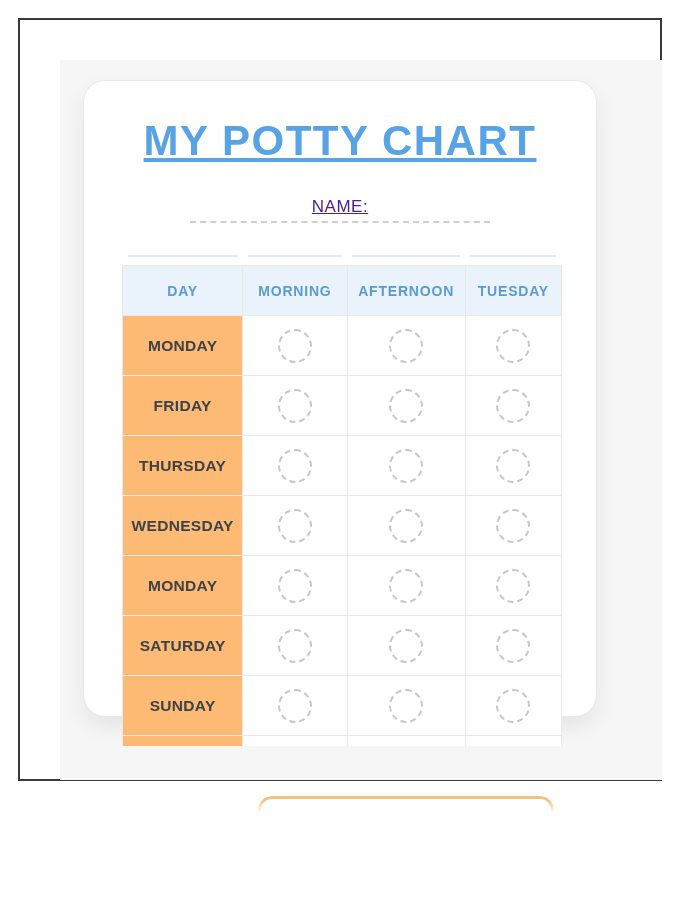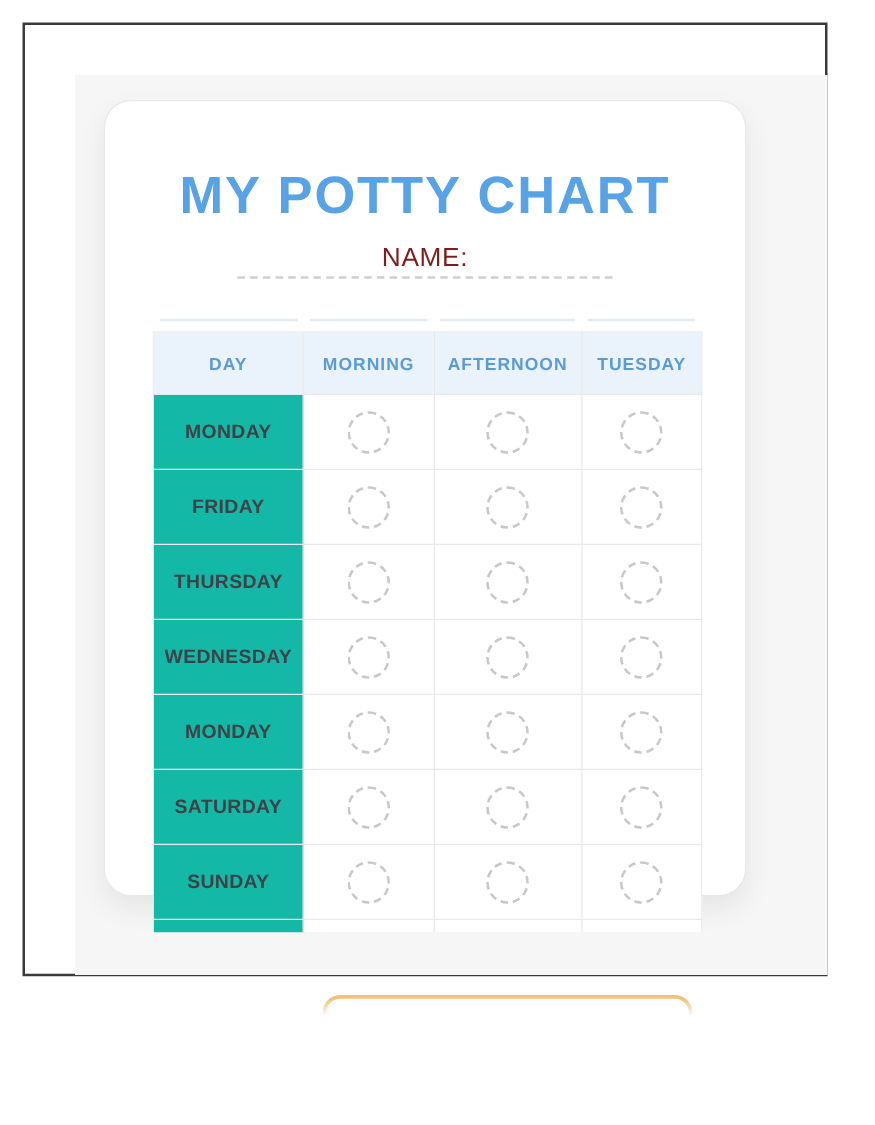--- a/index.html
+++ b/index.html
@@ -29,37 +29,38 @@
   .card {
     position: absolute; left: 83px; top: 80px;
     width: 514px; height: 637px;
     background: #ffffff;
     border: 1px solid #e9e9e9;
     border-radius: 22px;
     box-shadow: 0 10px 22px rgba(0,0,0,0.07);
   }
 
   .title {
-    position: absolute; left: 83px; top: 133px; width: 514px;
+    position: absolute; left: 83px; top: 118px; width: 514px;
     text-align: center;
     font-size: 42px; line-height: 46px; font-weight: bold;
     letter-spacing: 1.5px;
     color: #58a3e6;
+    text-decoration: underline;
   }
 
   .name-row {
     position: absolute; left: 190px; top: 190px;
     width: 300px; height: 33px;
     border-bottom: 2px dashed #cfcfcf;
     text-align: center;
     cursor: text;
   }
   .name-label {
-    font-size: 21px; line-height: 33px;
-    color: #7f1d1d; letter-spacing: 0.5px;
+    font-size: 17px; line-height: 33px;
+    color: #4c1d95; letter-spacing: 0.5px; text-decoration: underline;
   }
 
   
   .tick { position: absolute; top: 255px; height: 2px; background: #e3eaf1; }
   .tick.t0 { left: 128px; width: 110px; }
   .tick.t1 { left: 248px; width: 94px; }
   .tick.t2 { left: 352px; width: 108px; }
   .tick.t3 { left: 470px; width: 86px; }
 
   .tablewrap {
@@ -78,21 +79,21 @@
   }
   table.potty th {
     height: 50px;
     background: #eaf2fb;
     color: #5b9bd5;
     font-size: 14px; font-weight: bold;
     letter-spacing: 0.8px;
   }
   table.potty td { height: 60px; background: #ffffff; }
   table.potty td.day {
-    background: #14b8a6;
+    background: #fdba74;
     color: #3d4248;
     font-size: 15.5px; font-weight: bold;
     letter-spacing: 0.3px;
   }
   table.potty tr.cut td { height: 10px; border-bottom: none; }
   .circle {
     display: inline-block;
     width: 34px; height: 34px;
     border: 2px dashed #c8c8c8;
     border-radius: 50%;

